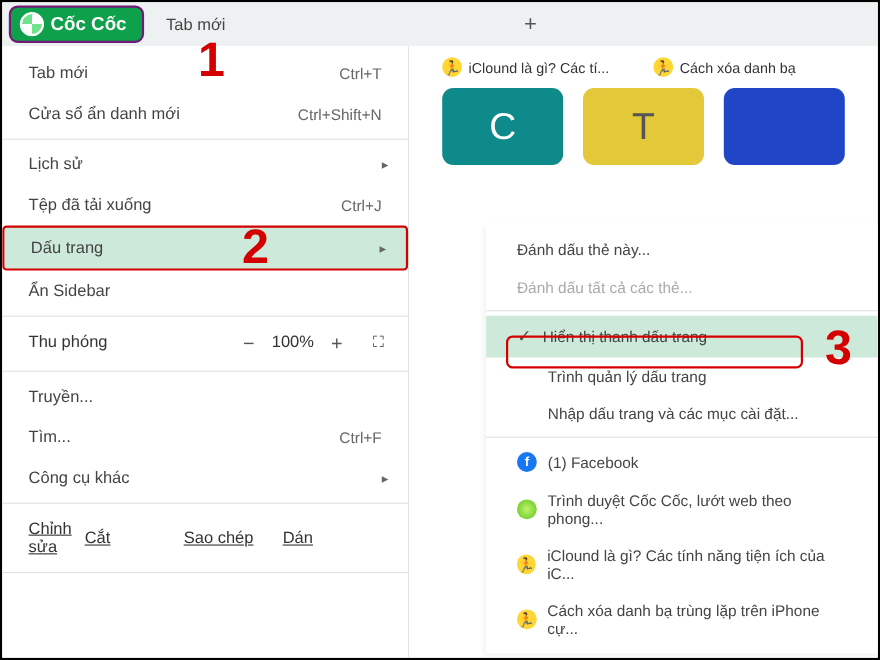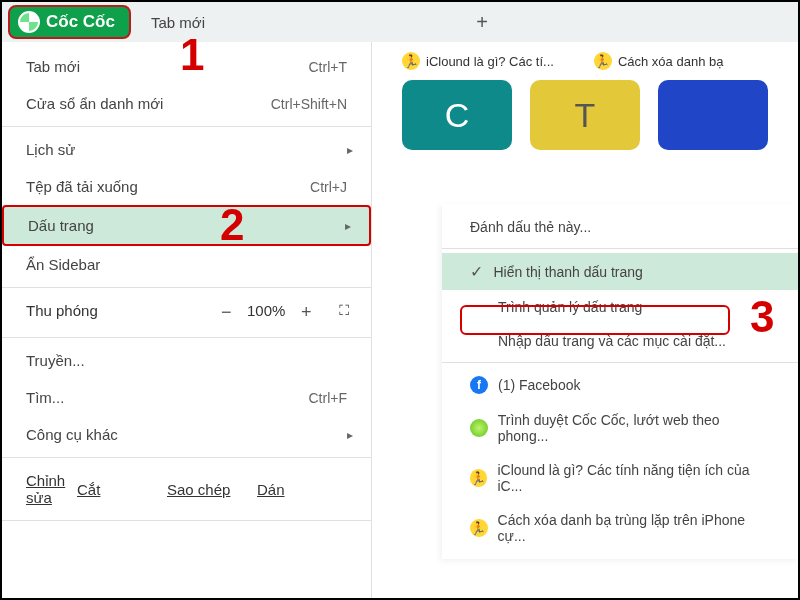--- a/index.html
+++ b/index.html
@@ -1,19 +1,19 @@
 <!DOCTYPE html>
 <html><head>
 <meta charset="utf-8">
 <style>
   * { box-sizing: border-box; margin: 0; padding: 0; }
   body { font-family: Arial, sans-serif; font-size: 14px; color: #333; background: #fff; width: 800px; height: 600px; overflow: hidden; border: 2px solid #000; position: relative; }
 
   .topbar { height: 40px; background: #eef1f2; display: flex; align-items: center; }
-  .logo-pill { background: #0ea04a; color: #fff; border-radius: 8px; padding: 4px 14px 4px 8px; display: flex; align-items: center; gap: 6px; margin-left: 6px; font-weight: bold; font-size: 17px; border: 2px solid #b91c1c; }
+  .logo-pill { background: #0ea04a; color: #fff; border-radius: 8px; padding: 4px 14px 4px 8px; display: flex; align-items: center; gap: 6px; margin-left: 6px; font-weight: bold; font-size: 17px; border: 2px solid #701a75; }
   .logo-swirl { width: 22px; height: 22px; border-radius: 50%; background: conic-gradient(#fff 0 90deg, #70e28c 90deg 180deg, #fff 180deg 270deg, #70e28c 270deg 360deg); border: 2px solid #fff; }
   .tab-title { margin-left: 20px; color: #444; font-size: 15px; }
   .plus-tab { margin-left: auto; margin-right: 300px; font-size: 20px; color: #555; padding: 0 10px; }
 
   .container { display: flex; height: calc(100% - 40px); }
   .left-menu { width: 440px; background: #fff; border-right: 1px solid #e0e0e0; }
   .right-pane { flex: 1; position: relative; background: #fff; }
 
   .menu { display: flex; flex-direction: column; padding: 6px 0; }
   .menu-item { display: flex; align-items: center; padding: 10px 24px; font-size: 15px; color: #444; position: relative; cursor: default; }
@@ -148,20 +148,23 @@
       <div class="tile yellow">T</div>
       <div class="tile blue"></div>
     </div>
   </div>
 </div>
 
 <div class="submenu">
   <div class="menu-item">
     <span>Đánh dấu thẻ này...</span>
   </div>
+  <div class="menu-item disabled">
+    <span>Đánh dấu tất cả các thẻ...</span>
+  </div>
   <div class="divider"></div>
   <div class="menu-item highlight">
     <span class="checkmark">✓</span>
     <span>Hiển thị thanh dấu trang</span>
   </div>
   <div class="menu-item">
     <span style="width:28px"></span>
     <span>Trình quản lý dấu trang</span>
   </div>
   <div class="menu-item">

